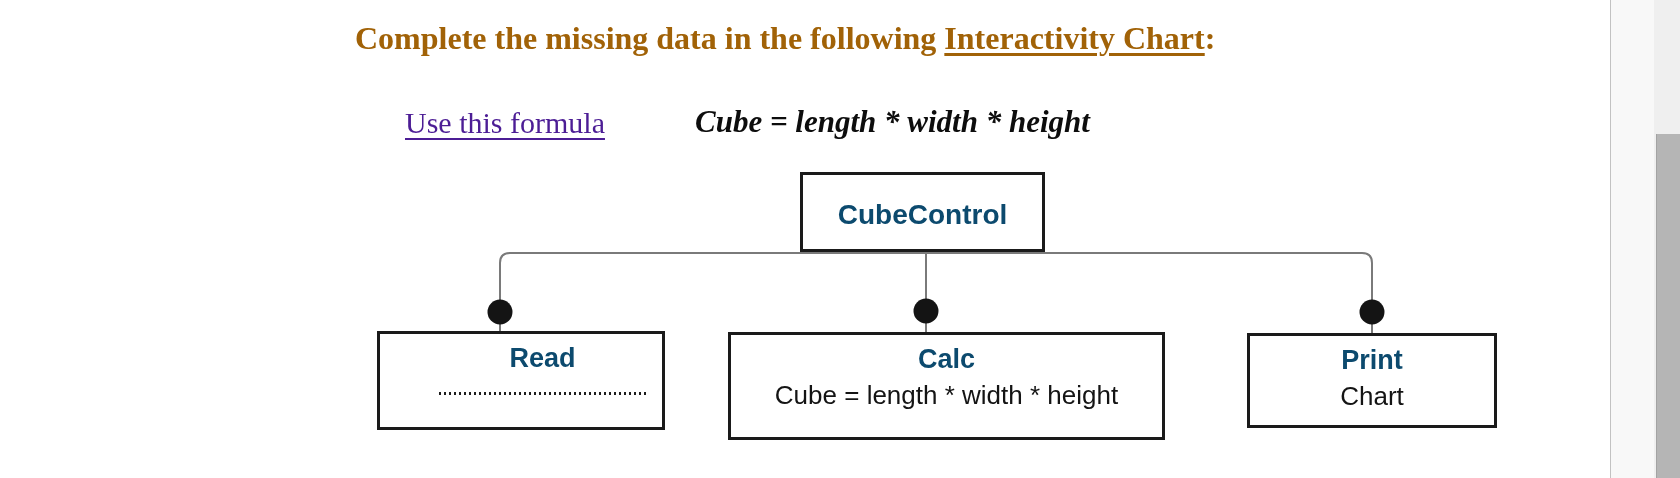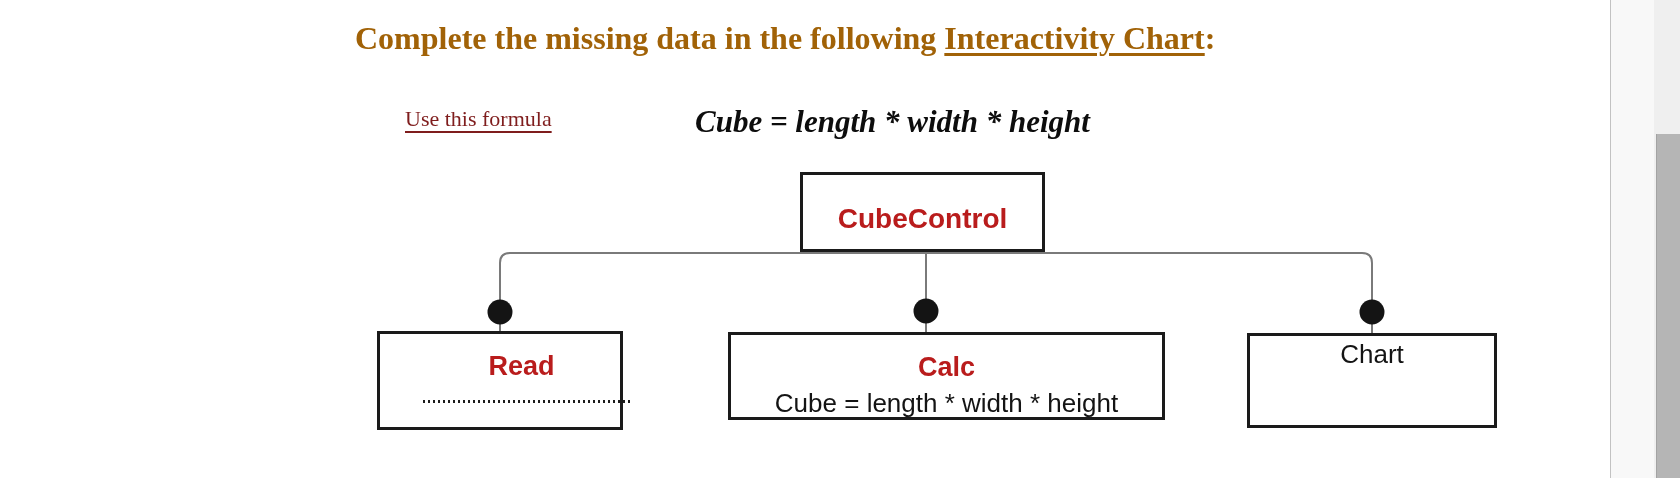--- a/index.html
+++ b/index.html
@@ -27,22 +27,22 @@
   .doc-title .u {
     text-decoration: underline;
     text-decoration-thickness: 3px;
     text-underline-offset: 4px;
   }
   .use-label {
     position: absolute;
     left: 405px;
     top: 106px;
     font-family: "Liberation Serif", serif;
-    font-size: 22px;
-    color: #7f1d1d;
+    font-size: 30px;
+    color: #4c1d95;
     text-decoration: underline;
     text-decoration-thickness: 2px;
     text-underline-offset: 5px;
     white-space: nowrap;
   }
   .formula-text {
     position: absolute;
     left: 695px;
     top: 104px;
     font-family: "Liberation Serif", serif;
@@ -73,32 +73,32 @@
     left: 800px; top: 172px;
     width: 245px; height: 80px;
     display: flex;
     align-items: center;
     justify-content: center;
   }
   .node-root .node-title { font-size: 28px; }
   .node-title {
     font-weight: bold;
     font-size: 27px;
-    color: #b91c1c;
+    color: #0c4a6e;
     line-height: 36px;
-    margin-top: 14px;
+    margin-top: 6px;
   }
   .node-body {
     font-size: 26px;
     color: #141414;
     line-height: 36px;
     white-space: nowrap;
   }
-  .node-read  { left: 377px;  top: 331px; width: 246px; height: 99px; padding-left: 43px; }
-  .node-calc  { left: 728px;  top: 332px; width: 437px; height: 88px; }
+  .node-read  { left: 377px;  top: 331px; width: 288px; height: 99px; padding-left: 43px; }
+  .node-calc  { left: 728px;  top: 332px; width: 437px; height: 108px; }
   .node-print { left: 1247px; top: 333px; width: 250px; height: 95px; }
 
   .dotted-blank {
     width: 208px;
     height: 3px;
     margin: 16px auto 0 auto;
     background-image: repeating-linear-gradient(90deg, #1c1c1c 0 2px, transparent 2px 5px);
   }
 
   
@@ -156,20 +156,21 @@
     <div class="node-title">Read</div>
     <div class="dotted-blank"></div>
   </div>
 
   <div class="node node-calc">
     <div class="node-title">Calc</div>
     <div class="node-body">Cube = length * width * height</div>
   </div>
 
   <div class="node node-print">
+    <div class="node-title">Print</div>
     <div class="node-body">Chart</div>
   </div>
 
   <div class="edge-divider"></div>
   <div class="right-gutter"></div>
   <div class="scrollbar-track"></div>
   <div class="scrollbar-thumb"></div>
 
 </div>
 

